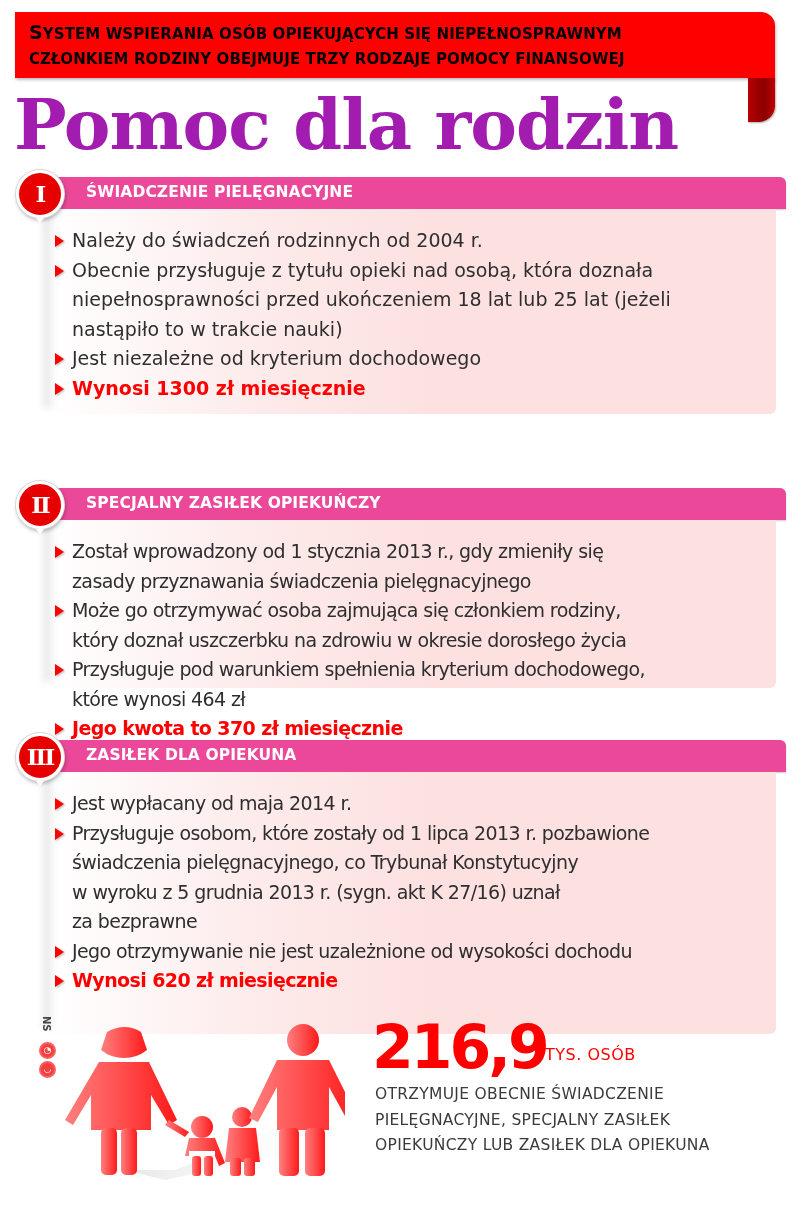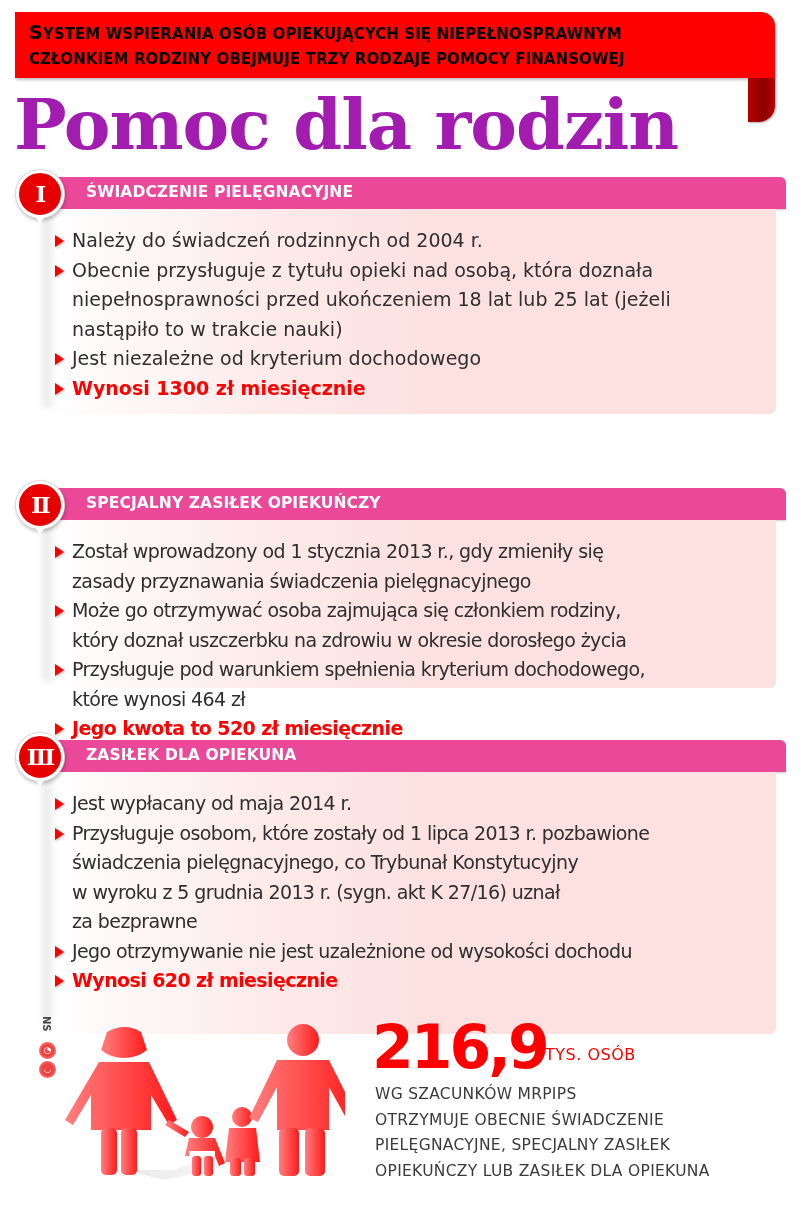--- a/index.html
+++ b/index.html
@@ -152,21 +152,21 @@
     <span class="sec-title">Specjalny zasiłek opiekuńczy</span>
   </div>
   <div class="sec-body">
     <ul class="items">
       <li><span class="bullet"></span><span>Został wprowadzony od 1 stycznia 2013 r., gdy zmieniły się
 zasady przyznawania świadczenia pielęgnacyjnego</span></li>
       <li><span class="bullet"></span><span>Może go otrzymywać osoba zajmująca się członkiem rodziny,
 który doznał uszczerbku na zdrowiu w okresie dorosłego życia</span></li>
       <li><span class="bullet"></span><span>Przysługuje pod warunkiem spełnienia kryterium dochodowego,
 które wynosi 464 zł</span></li>
-      <li class="highlight"><span class="bullet"></span><span>Jego kwota to 520 zł miesięcznie</span></li>
+      <li class="highlight"><span class="bullet"></span><span>Jego kwota to 370 zł miesięcznie</span></li>
     </ul>
   </div>
 </div>
 
 <div class="section condensed" id="sec3">
   <div class="numeral">III</div>
   <div class="sec-head">
     <span class="sec-title">Zasiłek dla opiekuna</span>
   </div>
   <div class="sec-body">
@@ -229,17 +229,16 @@
     <circle cx="248" cy="20" r="16"></circle>
     <path d="M222,40 h52 l30,60 l-9,5 l-21,-38 v43 h-52 v-43 l-19,35 l-9,-4 z"></path>
     <rect x="224" y="108" width="20" height="48" rx="5"></rect>
     <rect x="250" y="108" width="20" height="48" rx="5"></rect>
   </g>
 </svg>
 
 <div class="stat-number">216,9</div>
 <div class="stat-unit" style="text-transform: uppercase;">tys. osób</div>
 <div class="stat-desc">
-  <span>wg szacunków MRPiPS</span>
   <span>otrzymuje obecnie świadczenie</span>
   <span>pielęgnacyjne, specjalny zasiłek</span>
   <span>opiekuńczy lub zasiłek dla opiekuna</span>
 </div>
 
 </body></html>

